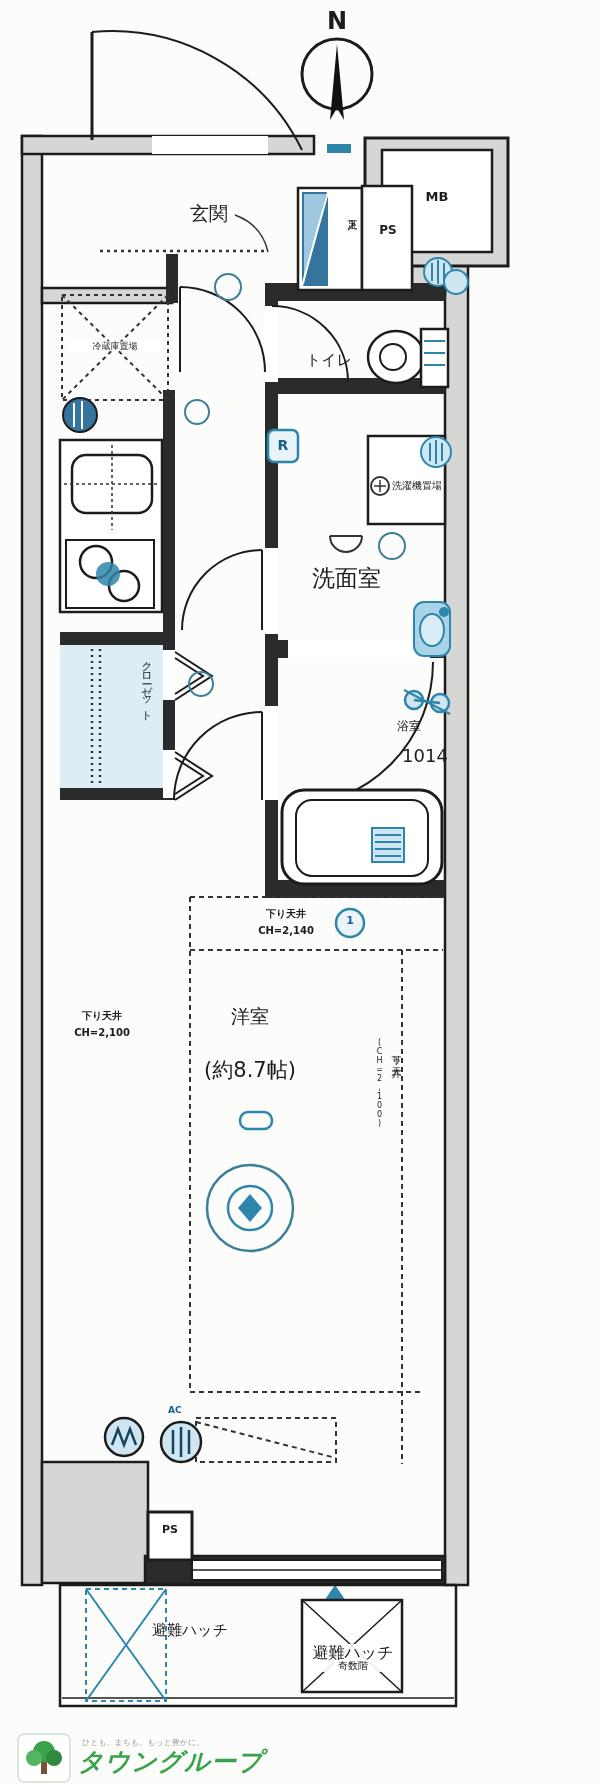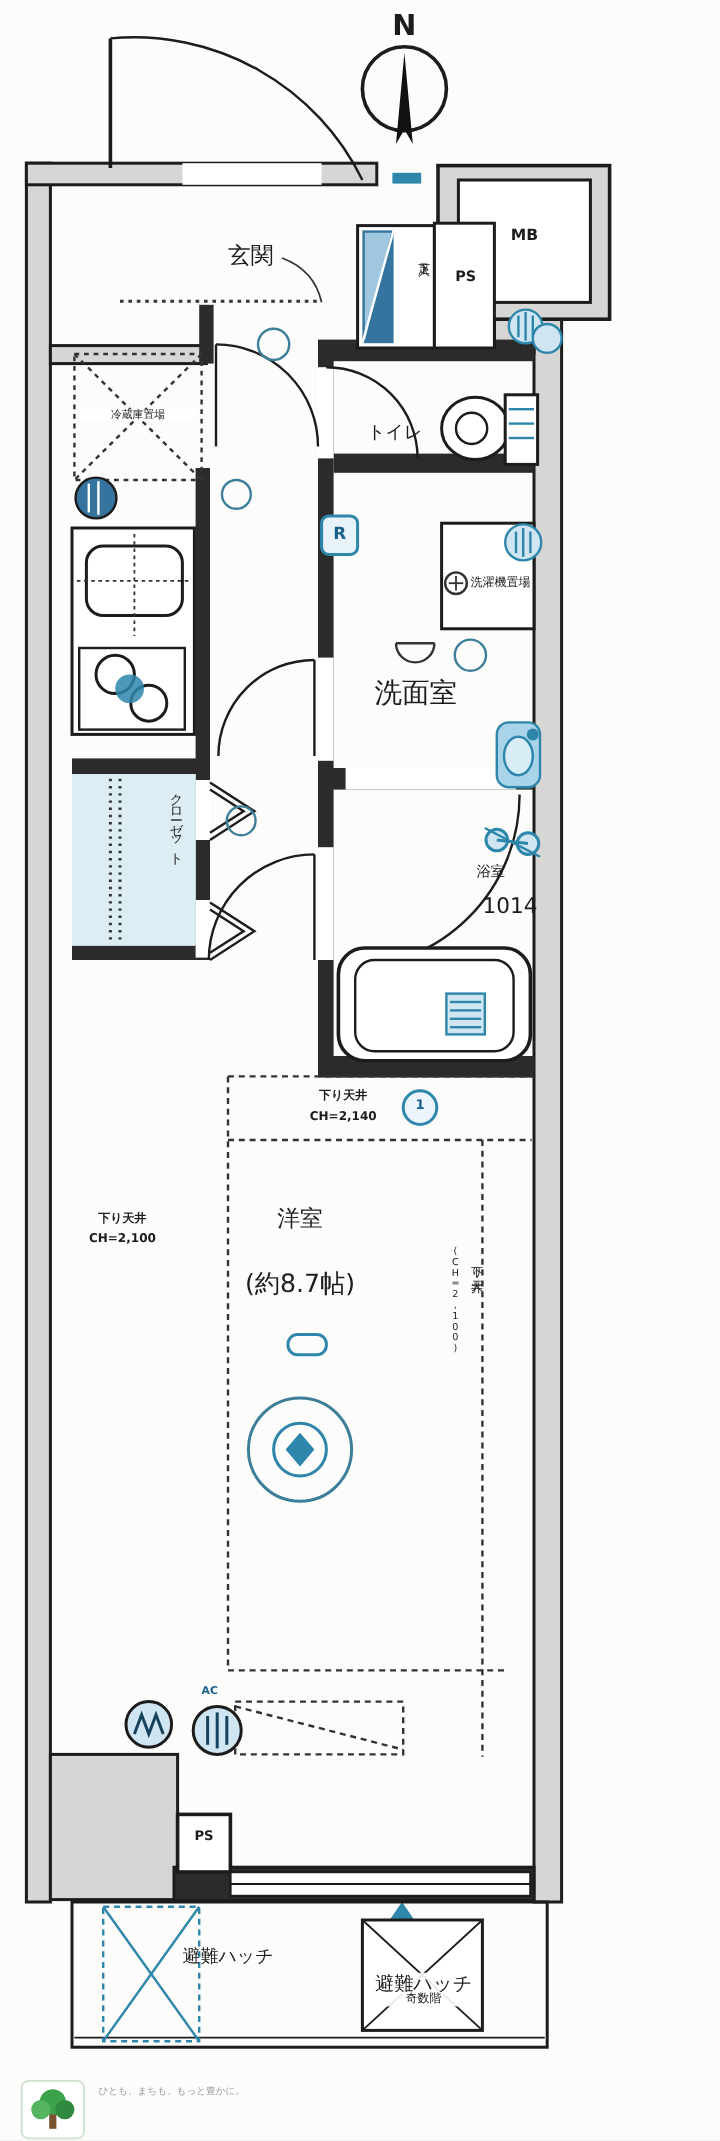--- a/index.html
+++ b/index.html
@@ -279,14 +279,15 @@
 <div class="lbl blue" style="left:168px;top:1405px;width:24px;font-size:9px;font-weight:bold;">AC</div>
 
 <div class="lbl center" style="left:150px;top:1524px;width:40px;font-size:11px;font-weight:bold;">PS</div>
 
 <div class="lbl" style="left:152px;top:1622px;width:112px;font-size:15px;">避難ハッチ</div>
 
 <div class="lbl center chip" style="left:310px;top:1644px;width:84px;font-size:16px;">避難ハッチ</div>
 <div class="lbl center chip" style="left:322px;top:1660px;width:60px;font-size:10px;">奇数階</div>
 
 <div class="lbl tagline" style="left:82px;top:1738px;width:260px;font-size:8px;">ひとも、まちも、もっと豊かに。</div>
+<div class="lbl brand" style="left:78px;top:1748px;width:280px;font-size:25px;">タウングループ</div>
 
 </div>
 
 </body></html>

